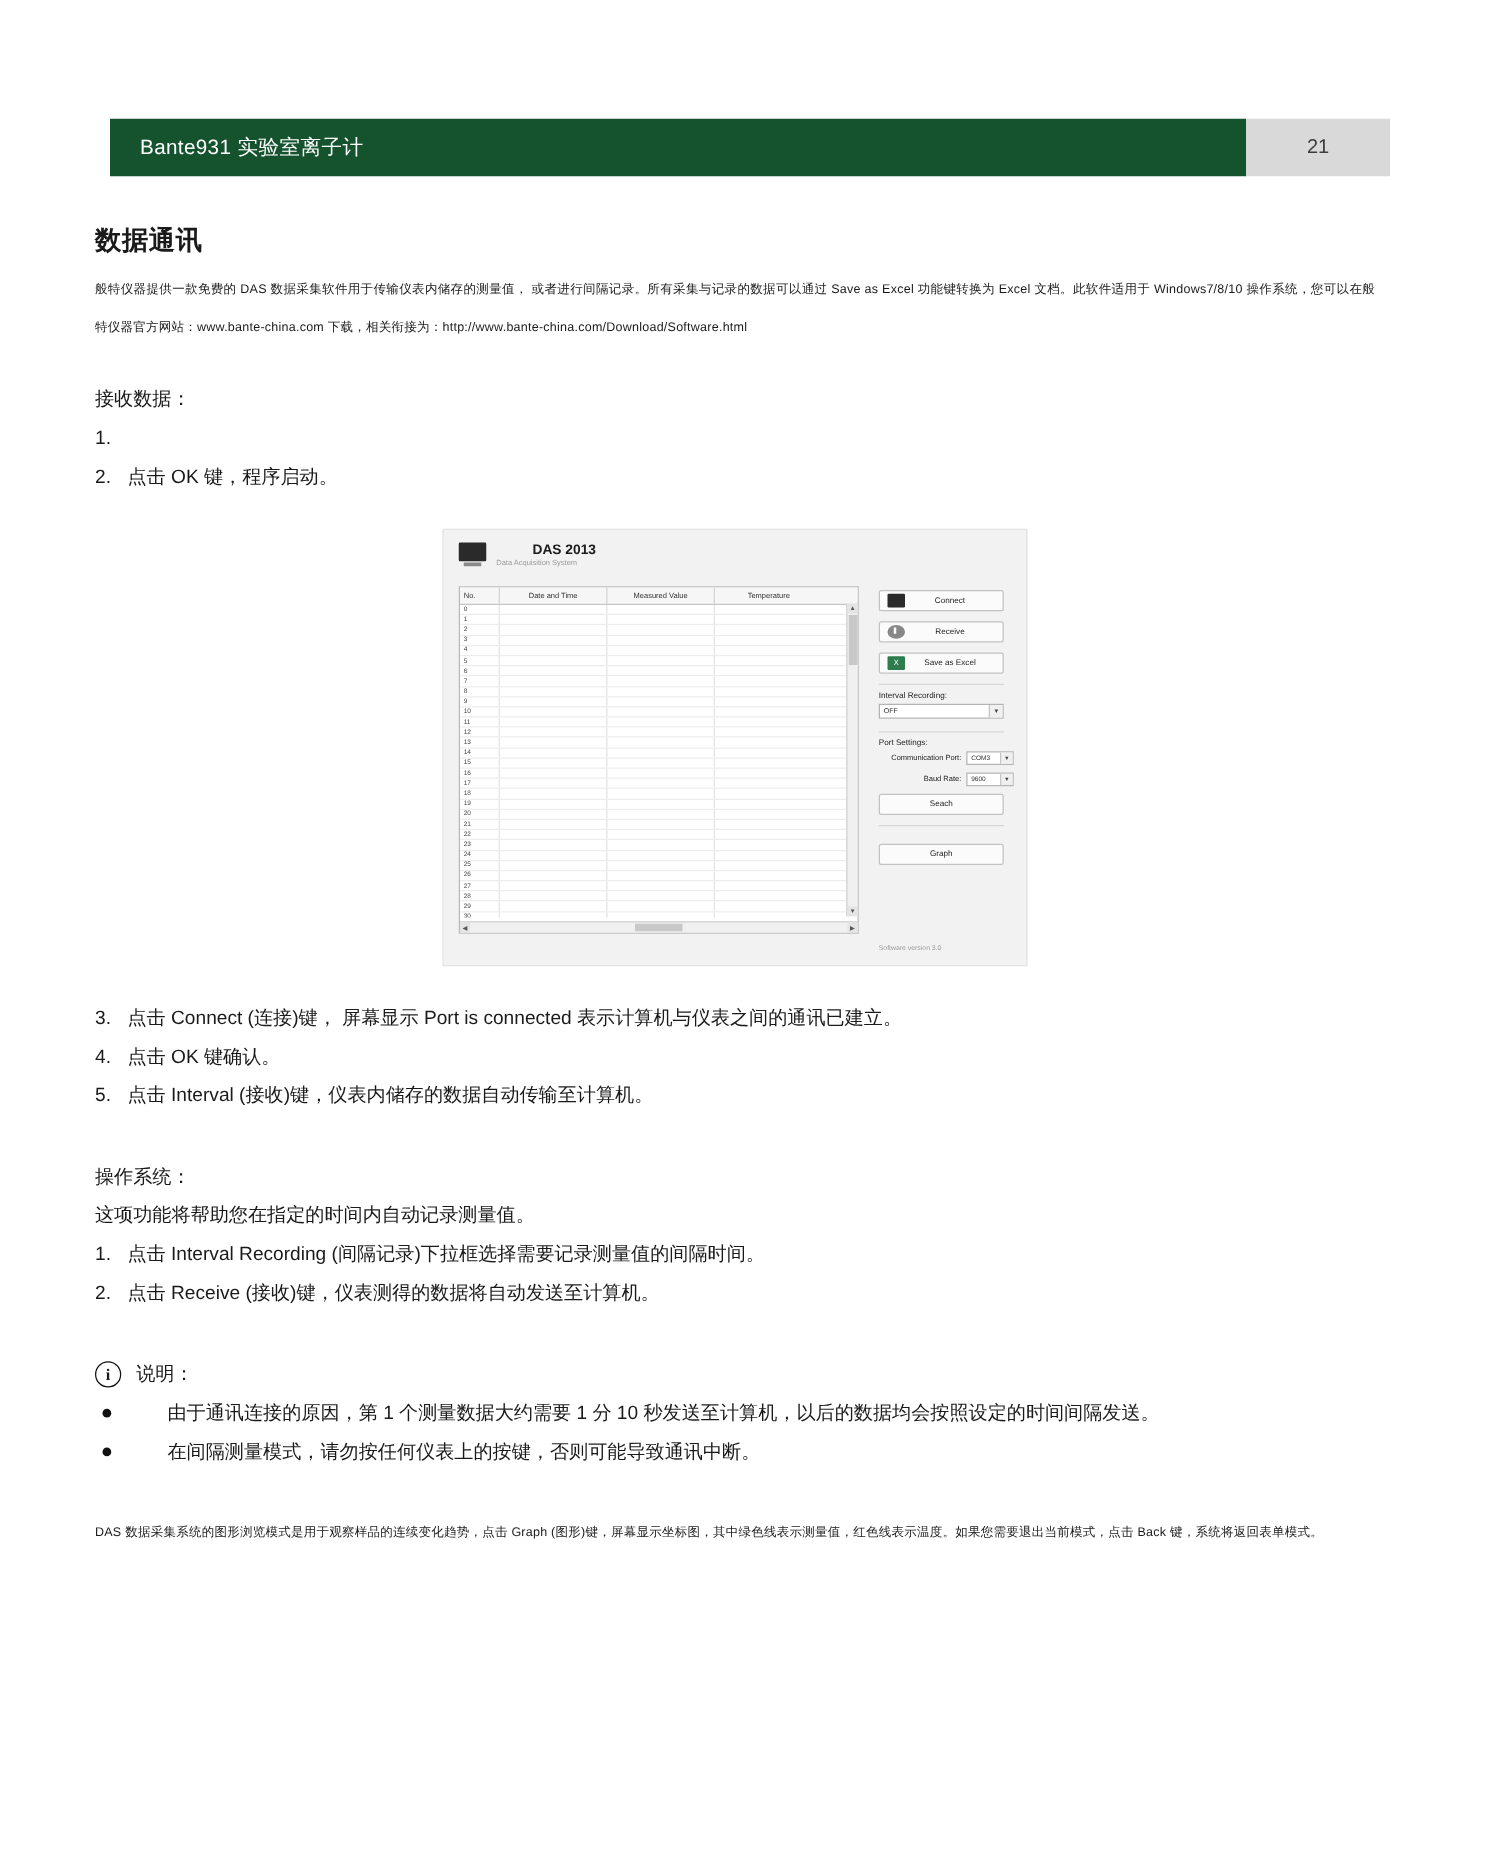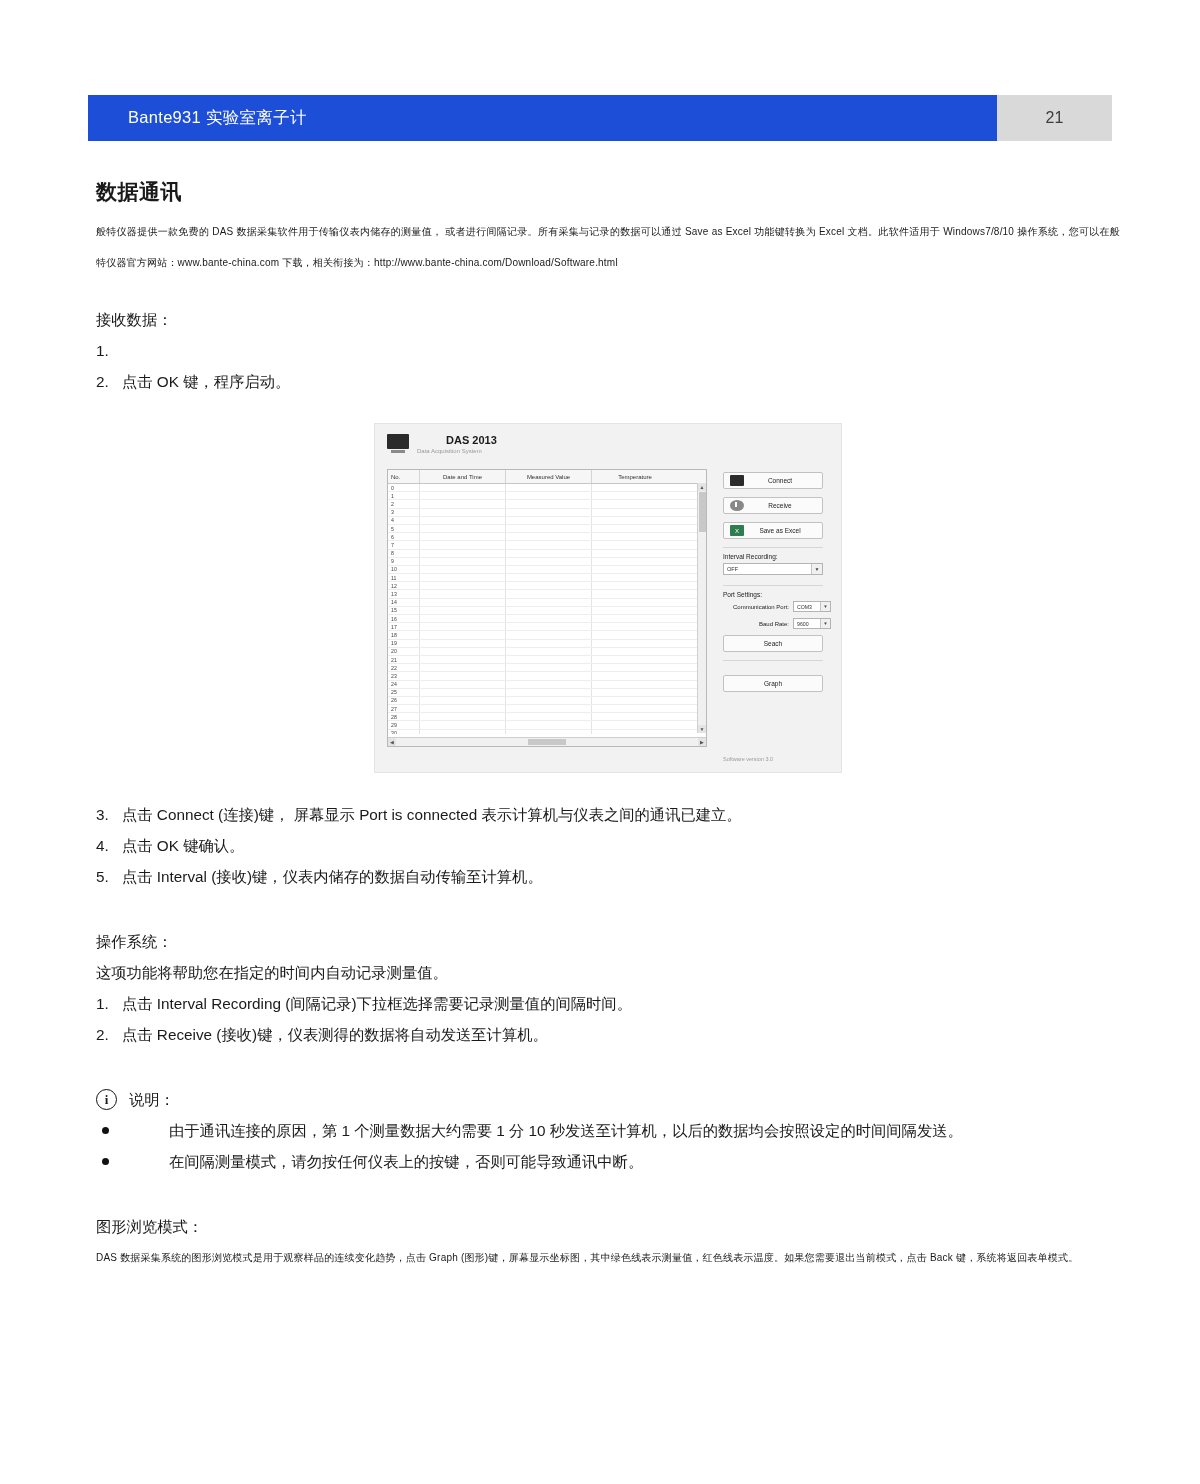--- a/index.html
+++ b/index.html
@@ -24,46 +24,46 @@
   
   .header {
     position: absolute;
     left: 88px;
     top: 95px;
     width: 1024px;
     height: 46px;
     display: flex;
   }
   .header-bar {
-    background: #1d4ed8;
+    background: #14532d;
     flex: 1 1 auto;
     display: flex;
     align-items: center;
-    padding-left: 40px;
+    padding-left: 24px;
     box-sizing: border-box;
   }
   .header-title {
     color: #ffffff;
     font-size: 16.5px;
     letter-spacing: 0.3px;
   }
   .header-page {
     width: 115px;
     background: #d9d9d9;
     display: flex;
     align-items: center;
     justify-content: center;
     color: #3c3c3c;
     font-size: 16px;
   }
 
   
   .content {
     position: absolute;
-    left: 96px;
+    left: 76px;
     top: 178px;
     width: 1024px;
   }
   h2.section-title {
     font-size: 21px;
     font-weight: bold;
     margin: 0 0 10px 0;
     letter-spacing: 0.5px;
   }
   p.para {
@@ -124,21 +124,20 @@
     font-weight: bold;
     font-family: "Liberation Serif", serif;
     margin-right: 12px;
     line-height: 1;
   }
   .bullet-item {
     display: flex;
     align-items: flex-start;
     font-size: 15.3px;
     line-height: 31px;
-    gap: 15px;
   }
   .bullet-dot {
     width: 36px;
     flex: 0 0 36px;
     display: flex;
     justify-content: flex-start;
     padding-left: 6px;
     box-sizing: border-box;
   }
   .bullet-dot span {
@@ -792,17 +791,16 @@
       <li class="bullet-item">
         <span class="bullet-dot">
             <span></span>
           </span>
         <span class="bullet-text">在间隔测量模式，请勿按任何仪表上的按键，否则可能导致通讯中断。</span>
       </li>
     </ul>
 
     <div class="spacer-lg"></div>
 
-    <p class="lead">图形浏览模式：</p>
     <p class="para">DAS 数据采集系统的图形浏览模式是用于观察样品的连续变化趋势，点击 Graph (图形)键，屏幕显示坐标图，其中绿色线表示测量值，红色线表示温度。如果您需要退出当前模式，点击 Back 键，系统将返回表单模式。</p>
 
   </div>
 </div>
 
 </body></html>

